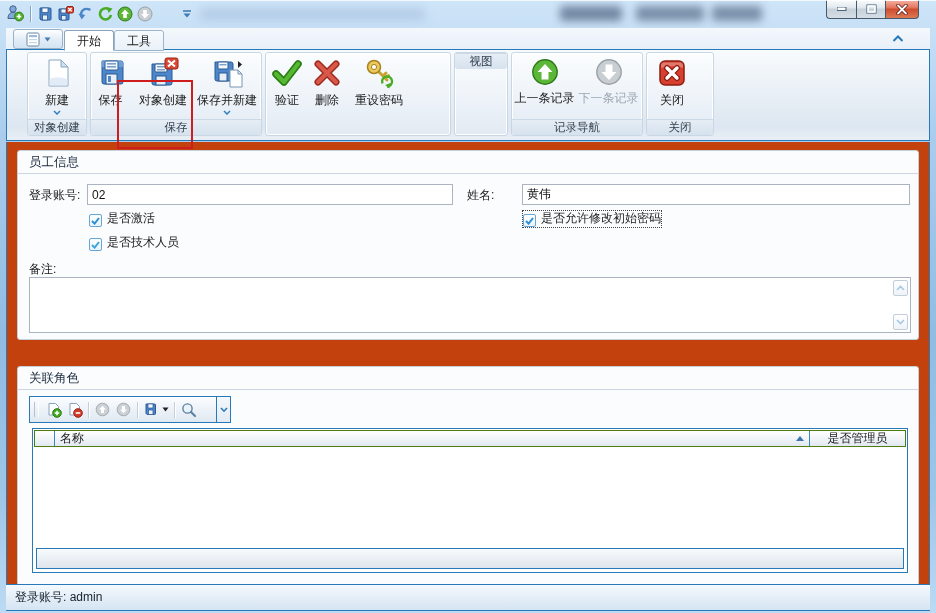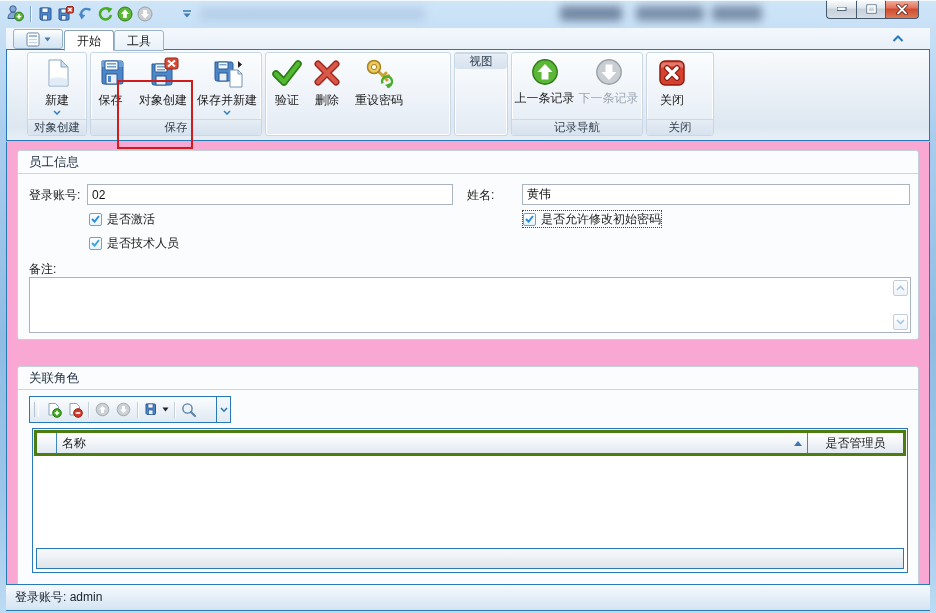--- a/index.html
+++ b/index.html
@@ -53,45 +53,45 @@
   .gbtns{flex:1;display:flex;align-items:stretch;padding:1px}
   .glabel{height:15px;line-height:15px;text-align:center;font-size:11.5px;color:#33414f;
           background:linear-gradient(#e6edf5,#d6e2ee);border-top:1px solid #ccd9e6;border-radius:0 0 3px 3px}
   .rbtn{display:flex;flex-direction:column;align-items:center;padding-top:3px;border-radius:3px;box-sizing:border-box}
   .rbtn .lbl{margin-top:3px;white-space:nowrap;font-size:12px}
   .rbtn .dd{margin-top:1px}
   .rbtn.disabled .lbl{color:#9aa6b2}
   .annotation{position:absolute;left:111px;top:52px;width:72px;height:65px;border:2px solid #cf1d1d;z-index:60;pointer-events:none}
   
   .content{position:absolute;left:0;top:114px;width:924px;height:442px;box-sizing:border-box;
-           border-left:1px solid #2779b8;border-right:1px solid #2779b8;background:#f9a8d4}
+           border-left:1px solid #2779b8;border-right:1px solid #2779b8;background:#c2410c}
   .box{position:absolute;border:1px solid #c6d0db;border-radius:3px;background:#fbfcfd;box-sizing:border-box}
   .box-header{height:22px;line-height:22px;padding:0 11px;color:#18293c;border-bottom:1px solid #ccd6e1;font-size:12.5px}
   .flabel{position:absolute;white-space:nowrap}
   .tfield{position:absolute;height:21px;border:1px solid #a9b4c0;background:#fff;box-sizing:border-box;
           font-family:inherit;font-size:12px;padding:0 4px;color:#111}
-  .cb{position:absolute;display:inline-flex;align-items:center;height:16px;cursor:default}
+  .cb{position:absolute;display:inline-flex;align-items:flex-end;height:16px;cursor:default}
   .cb.focused{outline:1px dotted #444}
   .cbx{width:13px;height:13px;border:1px solid #66a7d8;border-radius:2px;box-sizing:border-box;
        background:linear-gradient(#ffffff,#e9f3fa);display:inline-flex;align-items:center;justify-content:center;margin-right:5px}
   .remark{position:absolute;border:1px solid #a9b4c0;background:#fff;box-sizing:border-box}
   .sbtn{position:absolute;right:2px;width:15px;height:16px;border:1px solid #c2cedb;border-radius:2px;box-sizing:border-box;
         background:linear-gradient(#ffffff,#eef3f8);display:flex;align-items:center;justify-content:center}
   
   .rtoolbar{position:absolute;border:1px solid #2779b8;box-sizing:border-box;
             background:linear-gradient(#fcfdfe,#eaf0f7 60%,#e0e9f2);display:flex;align-items:center;padding:0 2px}
   .grip{width:3px;height:15px;border-left:1px solid #b3c2d1;border-right:1px solid #fff;margin:0 4px 0 2px}
   .tbtn{width:21px;height:21px;display:flex;align-items:center;justify-content:center;border-radius:2px}
   .tsep{width:1px;height:16px;background:#c3cfdb;box-shadow:1px 0 0 #fff;margin:0 3px}
   .tmore{position:absolute;right:0;top:0;bottom:0;width:13px;border-left:1px solid #2779b8;
          display:flex;align-items:center;justify-content:center;background:linear-gradient(#f4f8fc,#e2eaf3)}
   
   .grid{position:absolute;border:1px solid #2779b8;background:#fff;box-sizing:border-box;padding:1px;
         display:flex;flex-direction:column}
-  .ghead{display:flex;height:26px;box-sizing:border-box;border:3px solid #4d7c0f}
+  .ghead{display:flex;height:17px;box-sizing:border-box;border:1px solid #4d7c0f}
   .gh{display:flex;align-items:center;padding:0 5px;box-sizing:border-box;border-right:1px solid #3d88c4;
       background:linear-gradient(#ffffff,#eef2f7 60%,#e1e8f0)}
   .gh:last-child{border-right:none}
   .gh .sort{margin-left:auto}
   .grow{display:flex;height:22px;border-bottom:1px solid #ccd2d9;border-left:1px solid #e2e7ec;border-right:1px solid #e2e7ec}
   .gc{display:flex;align-items:center;box-sizing:border-box}
   .col-ind{width:20px;justify-content:center}
   .gh.col-ind{padding:0}
   .gc.col-ind{border-right:1px solid #9fb6c9;background:linear-gradient(#f8fafb,#e9eef3)}
   .col-name{flex:1;padding:0 5px}

